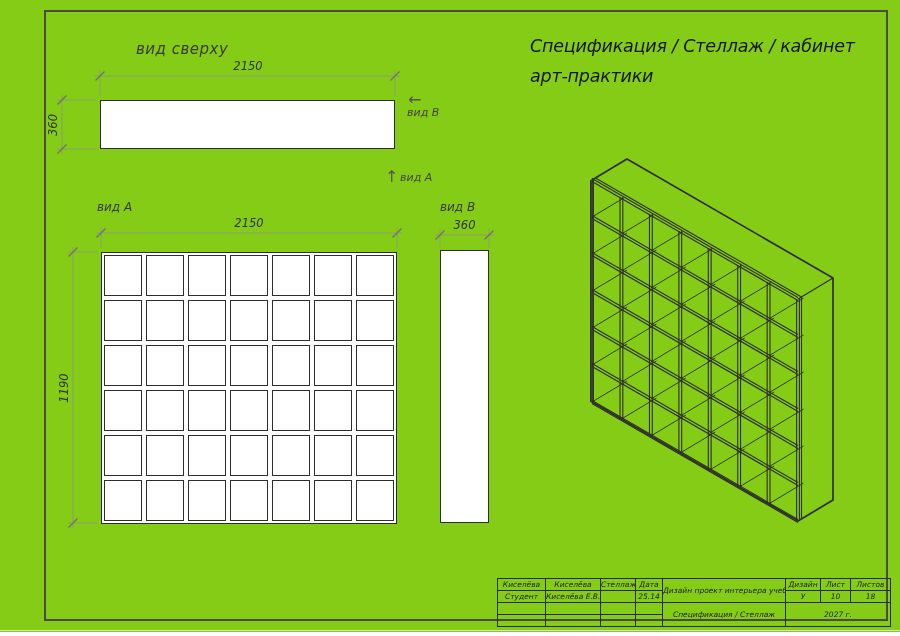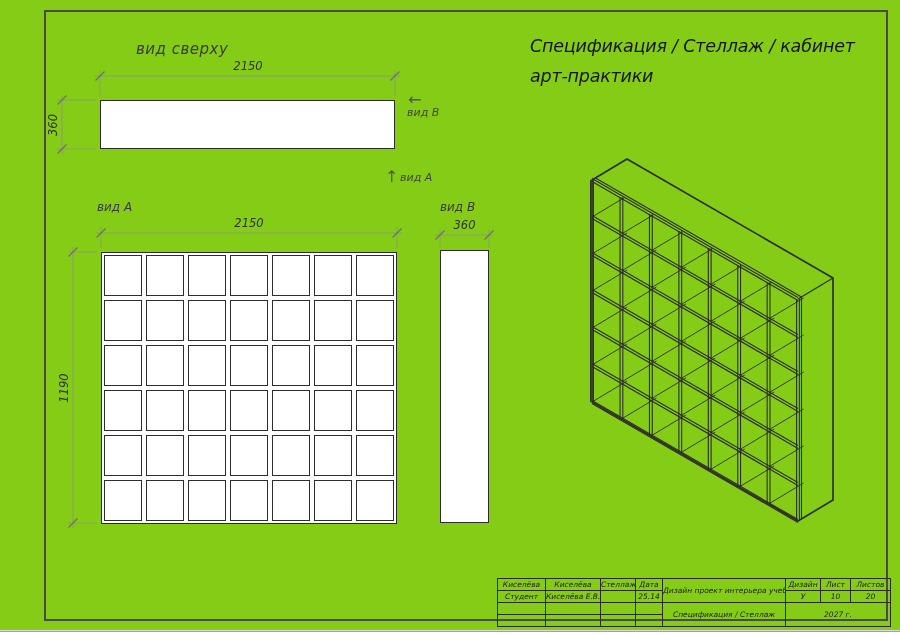--- a/index.html
+++ b/index.html
@@ -240,21 +240,21 @@
         <td>Лист</td>
         <td>Листов</td>
       </tr>
       <tr>
         <td>Студент</td>
         <td>Киселёва Е.В.</td>
         <td></td>
         <td>25.14</td>
         <td>У</td>
         <td>10</td>
-        <td>20</td>
+        <td>18</td>
       </tr>
       <tr>
         <td></td>
         <td></td>
         <td></td>
         <td></td>
         <td rowspan="2" class="big">Спецификация / Стеллаж</td>
         <td rowspan="2" colspan="3" class="big">2027 г.</td>
       </tr>
       <tr>

